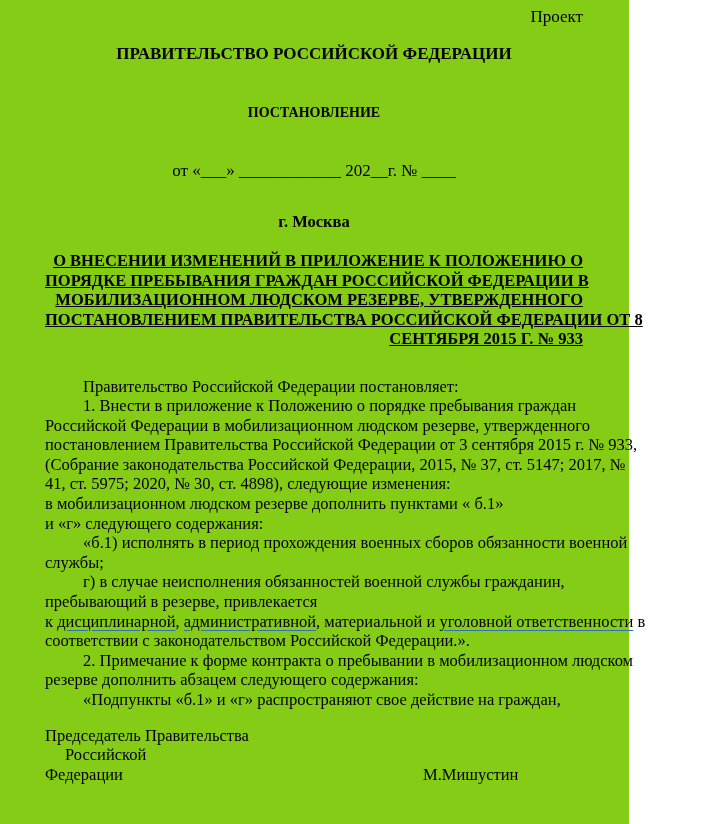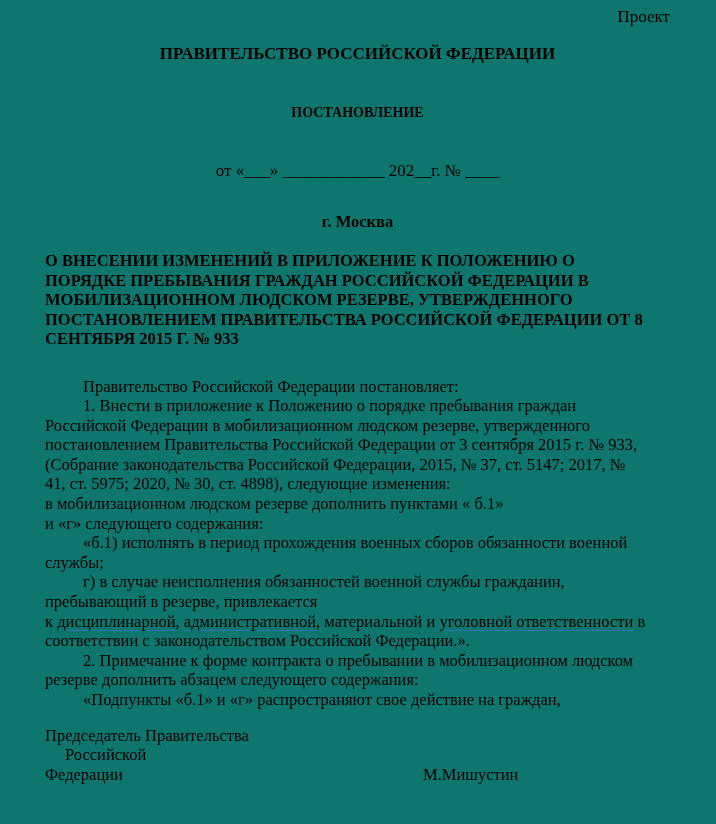--- a/index.html
+++ b/index.html
@@ -9,24 +9,24 @@
   }
   body {
     width: 716px;
     height: 824px;
     font-family: "Liberation Serif", "DejaVu Serif", serif;
     color: #000000;
     overflow: hidden;
   }
   .page {
     box-sizing: border-box;
-    width: 716px;
+    width: 629px;
     height: 824px;
     padding: 8px 46px 0 45px;
-    background: #0f766e;
+    background: #84cc16;
   }
   .doc-label {
     text-align: right;
     font-size: 17px;
     line-height: 17px;
   }
   .org-name {
     margin-top: 20px;
     text-align: center;
     font-weight: bold;
@@ -53,25 +53,26 @@
     margin-top: 33px;
     text-align: center;
     font-weight: bold;
     font-size: 16.5px;
     line-height: 18px;
   }
   .doc-title {
     margin-top: 20px;
   }
   .title-line {
-    text-align: left;
+    text-align: right;
     font-weight: bold;
     font-size: 16.5px;
     line-height: 19.5px;
     white-space: nowrap;
+    text-decoration: underline;
   }
   .doc-body {
     margin-top: 28px;
   }
   .doc-line {
     font-size: 16.5px;
     line-height: 19.6px;
     white-space: nowrap;
   }
   .doc-line.indent {

